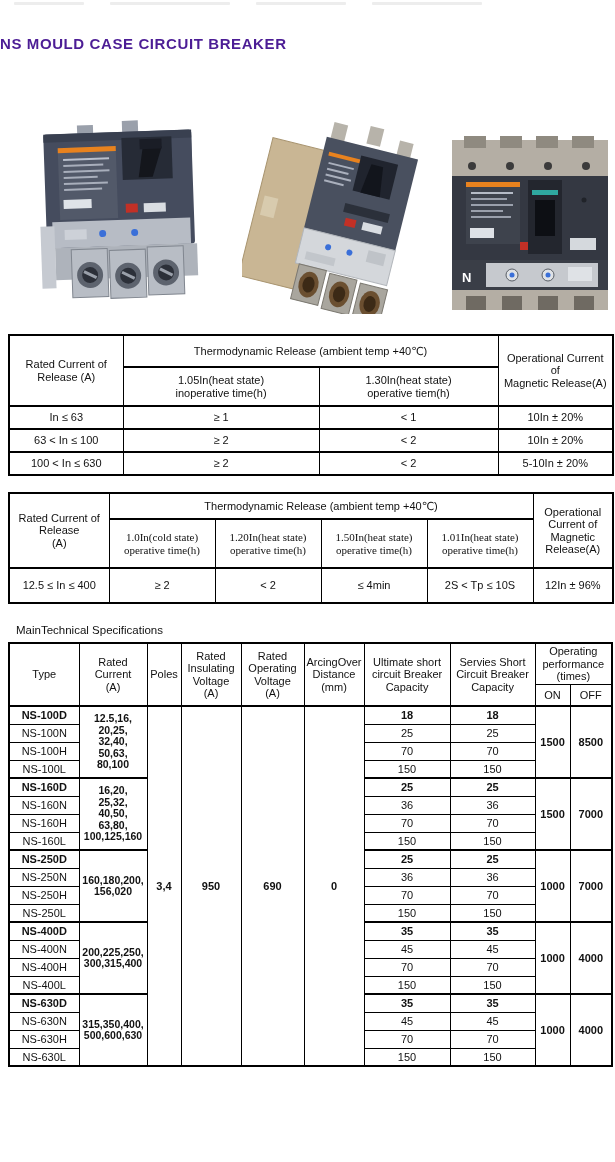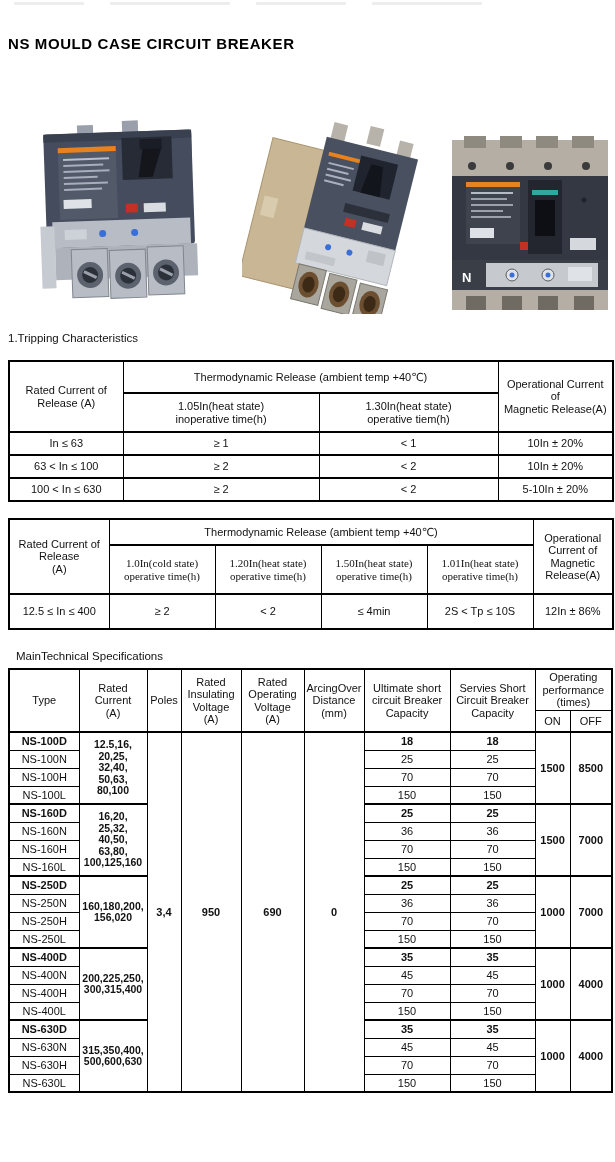--- a/index.html
+++ b/index.html
@@ -6,22 +6,22 @@
   .page {
     position:relative; width:615px; height:1162px; overflow:hidden;
     background:#ffffff; color:#1a1a1a;
     font-family:"Liberation Sans","DejaVu Sans",sans-serif;
   }
   
   .artifact { display:flex; gap:26px; padding:2px 0 0 14px; }
   .artifact span { display:inline-block; height:3px; background:#ededed; border-radius:1px; }
 
   h1.title {
-    margin:30px 0 0 8px; font-size:15px; font-weight:bold;
-    letter-spacing:0.6px; color:#000000;
+    margin:30px 0 0 0; font-size:15px; font-weight:bold;
+    letter-spacing:0.6px; color:#4c1d95;
   }
 
   .photos { display:flex; align-items:flex-start; margin:64px 0 0 24px; }
   .photo { background:#fff; }
   .photo.p2 { margin-left:26px; }
   .photo.p3 { margin-left:22px; margin-top:10px; }
 
   .sec-title { font-size:11.5px; margin:14px 0 0 8px; color:#111; }
   .sec-title.second { margin-top:20px;padding-left:8px; }
 
@@ -194,21 +194,20 @@
         <rect x="126" y="141" width="24" height="14" fill="#dfe2e6"></rect>
         <rect x="10" y="164" width="156" height="20" fill="#b4aea4"></rect>
         <rect x="24" y="170" width="20" height="14" fill="#6f6a62"></rect>
         <rect x="60" y="170" width="20" height="14" fill="#6f6a62"></rect>
         <rect x="96" y="170" width="20" height="14" fill="#6f6a62"></rect>
         <rect x="132" y="170" width="20" height="14" fill="#6f6a62"></rect>
       </svg>
     </div>
   </div>
 
-  <div class="sec-title">1.Tripping Characteristics</div>
 
   <table class="grid t12 t1">
     <colgroup>
         <col style="width:114px">
         <col style="width:196px">
         <col style="width:179px">
         <col style="width:115px">
       </colgroup>
     <tbody>
       <tr class="h1">
@@ -275,21 +274,21 @@
 operative time(h)</td>
         <td class="pre">1.01In(heat state)
 operative time(h)</td>
       </tr>
       <tr class="d">
         <td>12.5 ≤ In ≤ 400</td>
         <td>≥ 2</td>
         <td>&lt; 2</td>
         <td>≤ 4min</td>
         <td>2S &lt; Tp ≤ 10S</td>
-        <td>12In ± 86%</td>
+        <td>12In ± 96%</td>
       </tr>
     </tbody>
   </table>
 
   <div class="sec-title second">MainTechnical Specifications</div>
 
   <table class="grid t3">
     <colgroup>
       <col style="width:70px">
         <col style="width:68px">

